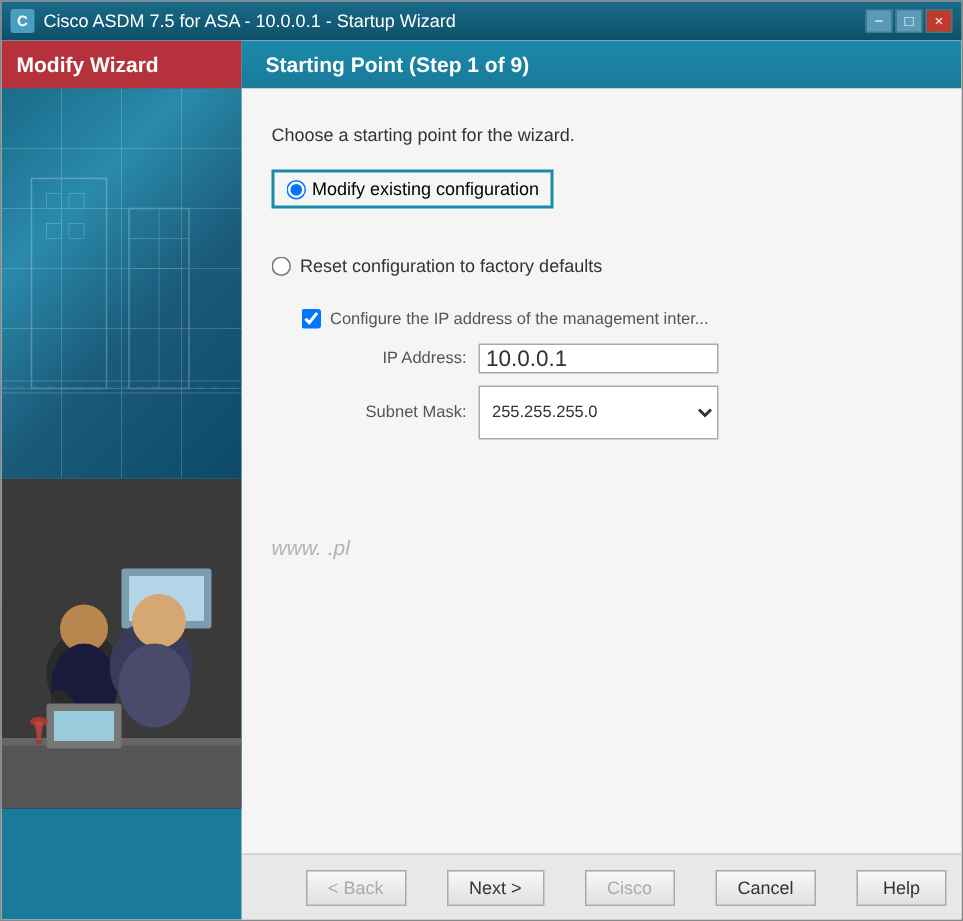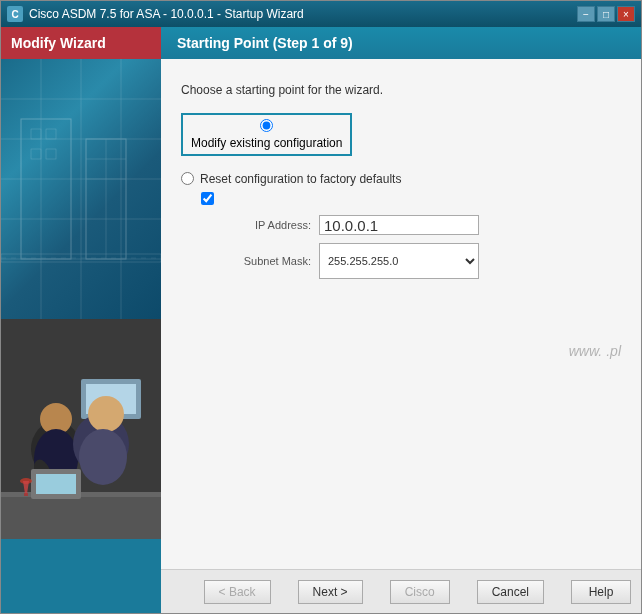--- a/index.html
+++ b/index.html
@@ -147,44 +147,43 @@
     }
 
     .choose-label {
       font-size: 12px;
       color: #333;
       margin-bottom: 16px;
     }
 
     .radio-option {
       display: flex;
-      align-items: flex-start;
-      margin-bottom: 6px;
+      align-items: flex-end;
+      margin-bottom: 22px;
     }
 
     .radio-option input[type="radio"] {
       margin-right: 6px;
       cursor: pointer;
     }
 
     .radio-option label {
       font-size: 12px;
       color: #333;
       cursor: pointer;
     }
 
     
     .radio-selected-box {
       border: 2px solid #1a8aaa;
       padding: 4px 8px;
       display: inline-flex;
       align-items: center;
       gap: 4px;
-      margin-bottom: 6px;
-      flex-direction: column;
+      margin-bottom: 21px;
     }
 
     .sub-option {
       margin-left: 20px;
       margin-bottom: 12px;
     }
 
     .checkbox-row {
       display: flex;
       align-items: center;
@@ -232,21 +231,21 @@
       padding: 2px 4px;
       font-size: 11px;
       color: #333;
       width: 160px;
       height: 36px;
     }
 
     
     .watermark-area {
       display: flex;
-      justify-content: flex-end;
+      justify-content: flex-start;
       align-items: center;
       height: 120px;
       color: #999;
       font-size: 13px;
     }
 
     .watermark-box {
       display: flex;
       align-items: center;
       gap: 4px;
@@ -387,20 +386,21 @@
         </div>
 
         <div class="radio-option">
           <input type="radio" name="startup_option" id="opt2" style="">
           <label for="opt2">Reset configuration to factory defaults</label>
         </div>
 
         <div class="sub-option">
           <div class="checkbox-row">
             <input type="checkbox" id="chk1" checked="" style="">
+            <label for="chk1">Configure the IP address of the management inter...</label>
           </div>
 
           <div class="field-row">
             <span class="field-label">IP Address:</span>
             <input type="text" class="field-input" value="10.0.0.1" style="">
           </div>
 
           <div class="field-row">
             <span class="field-label">Subnet Mask:</span>
             <select class="field-select">

